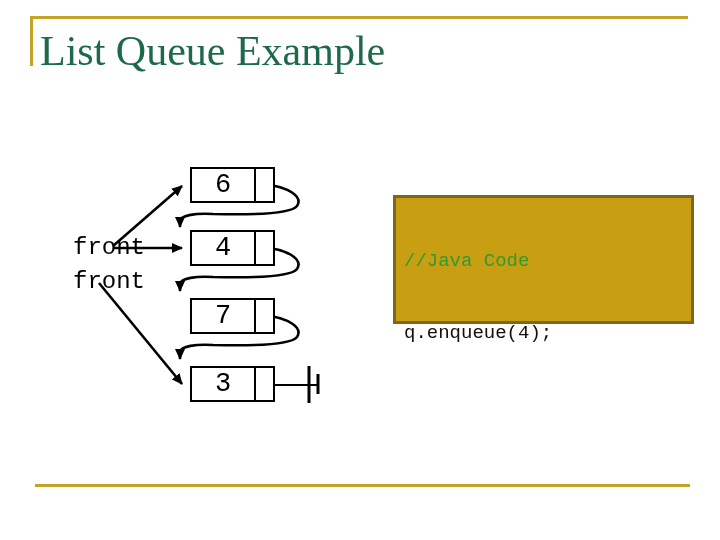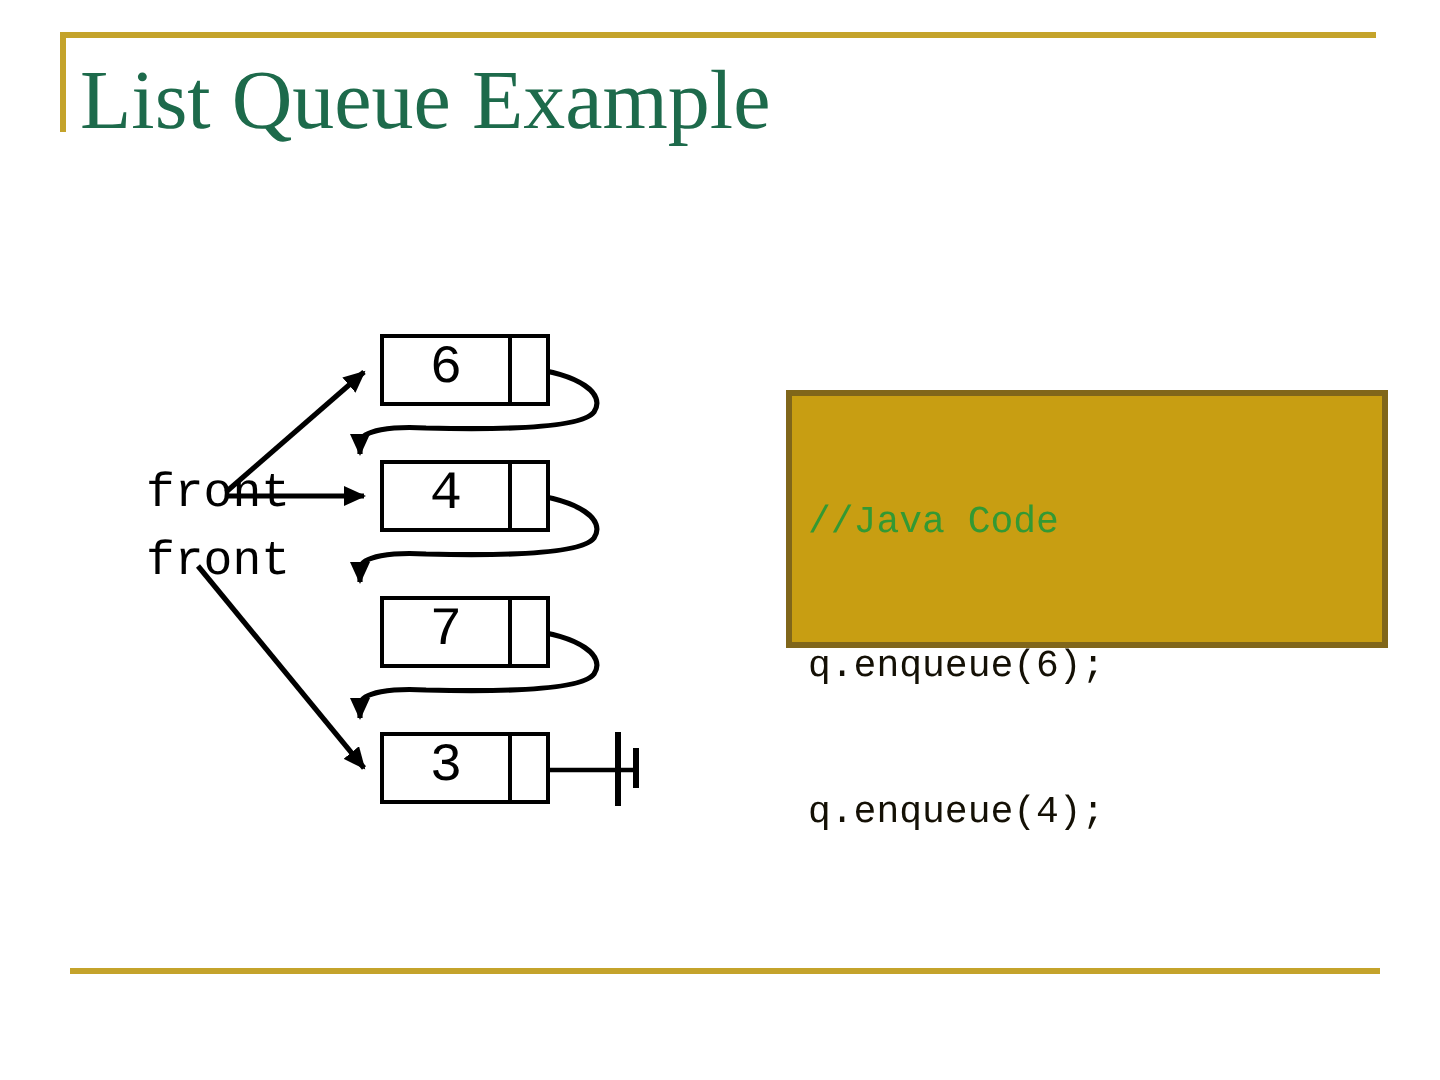--- a/index.html
+++ b/index.html
@@ -121,19 +121,18 @@
     <div class="node-value-cell">7</div>
     <div class="node-pointer-cell"></div>
   </div>
   <div class="node node-3">
     <div class="node-value-cell">3</div>
     <div class="node-pointer-cell"></div>
   </div>
 
   <div class="code-panel">
     <div class="code-line code-comment">//Java Code</div>
-    <div class="code-line">q.enqueue(6);</div>
     <div class="code-line">q.enqueue(4);</div>
     
     
   </div>
 
 </div>
 
 </body></html>

